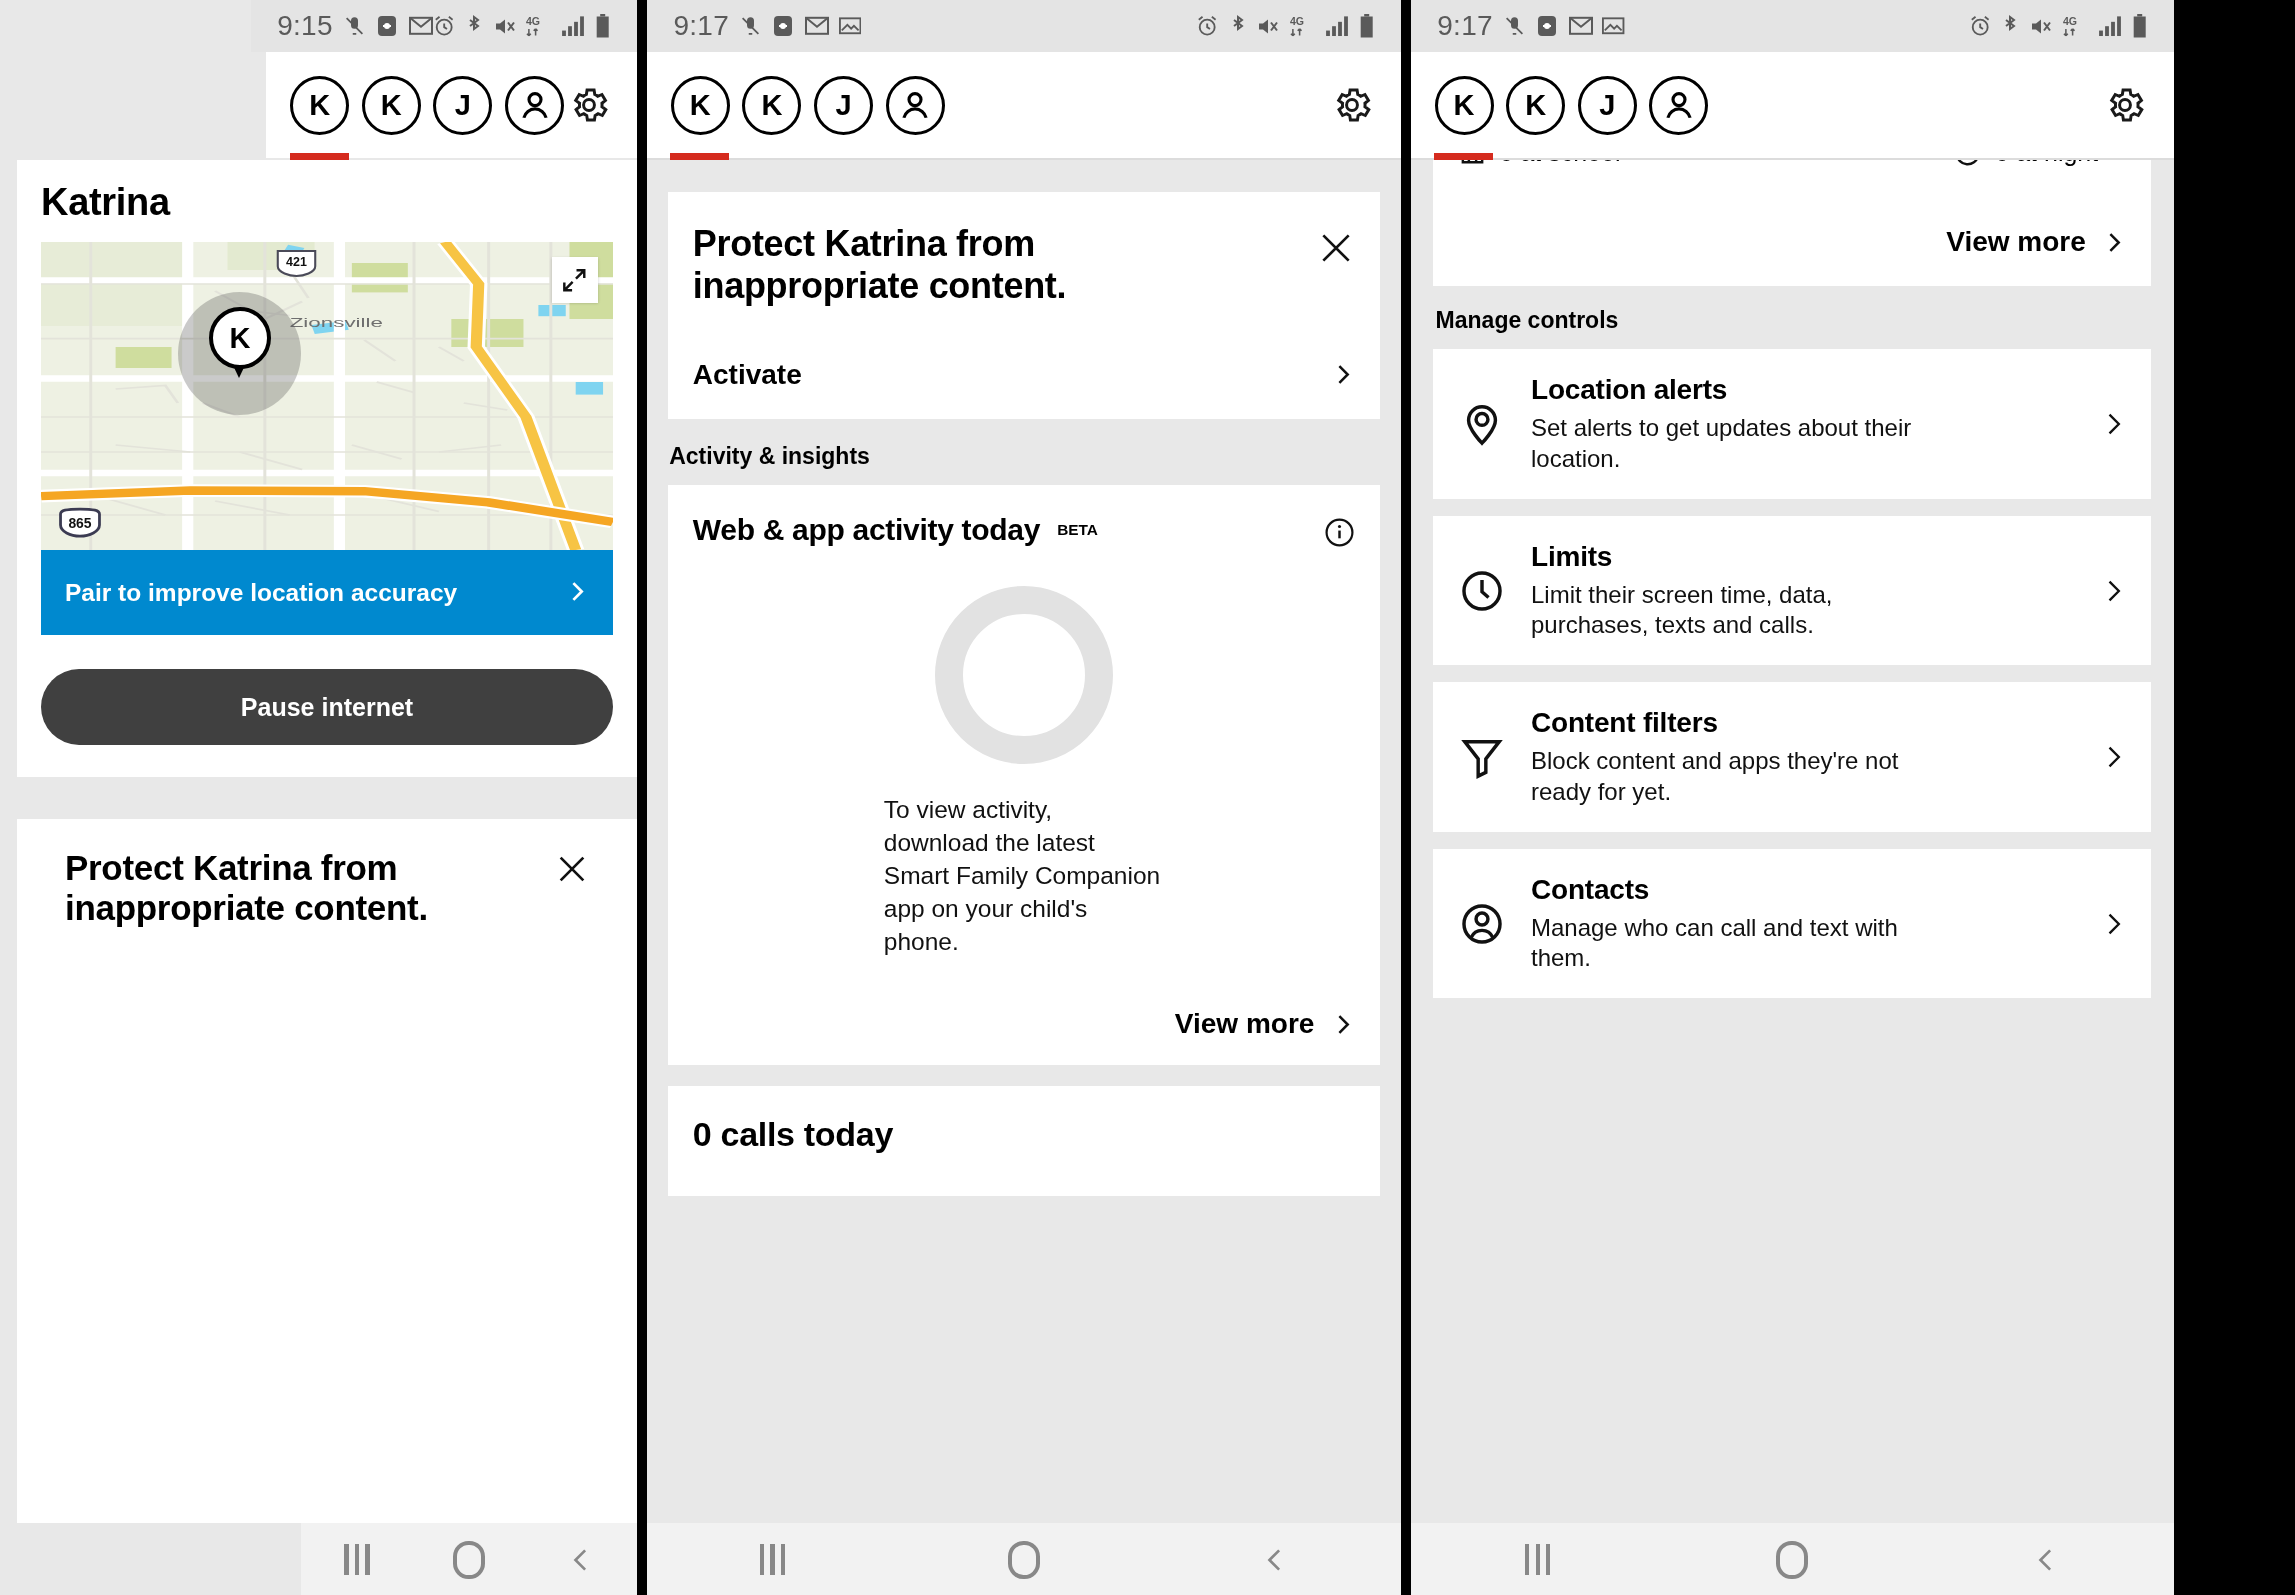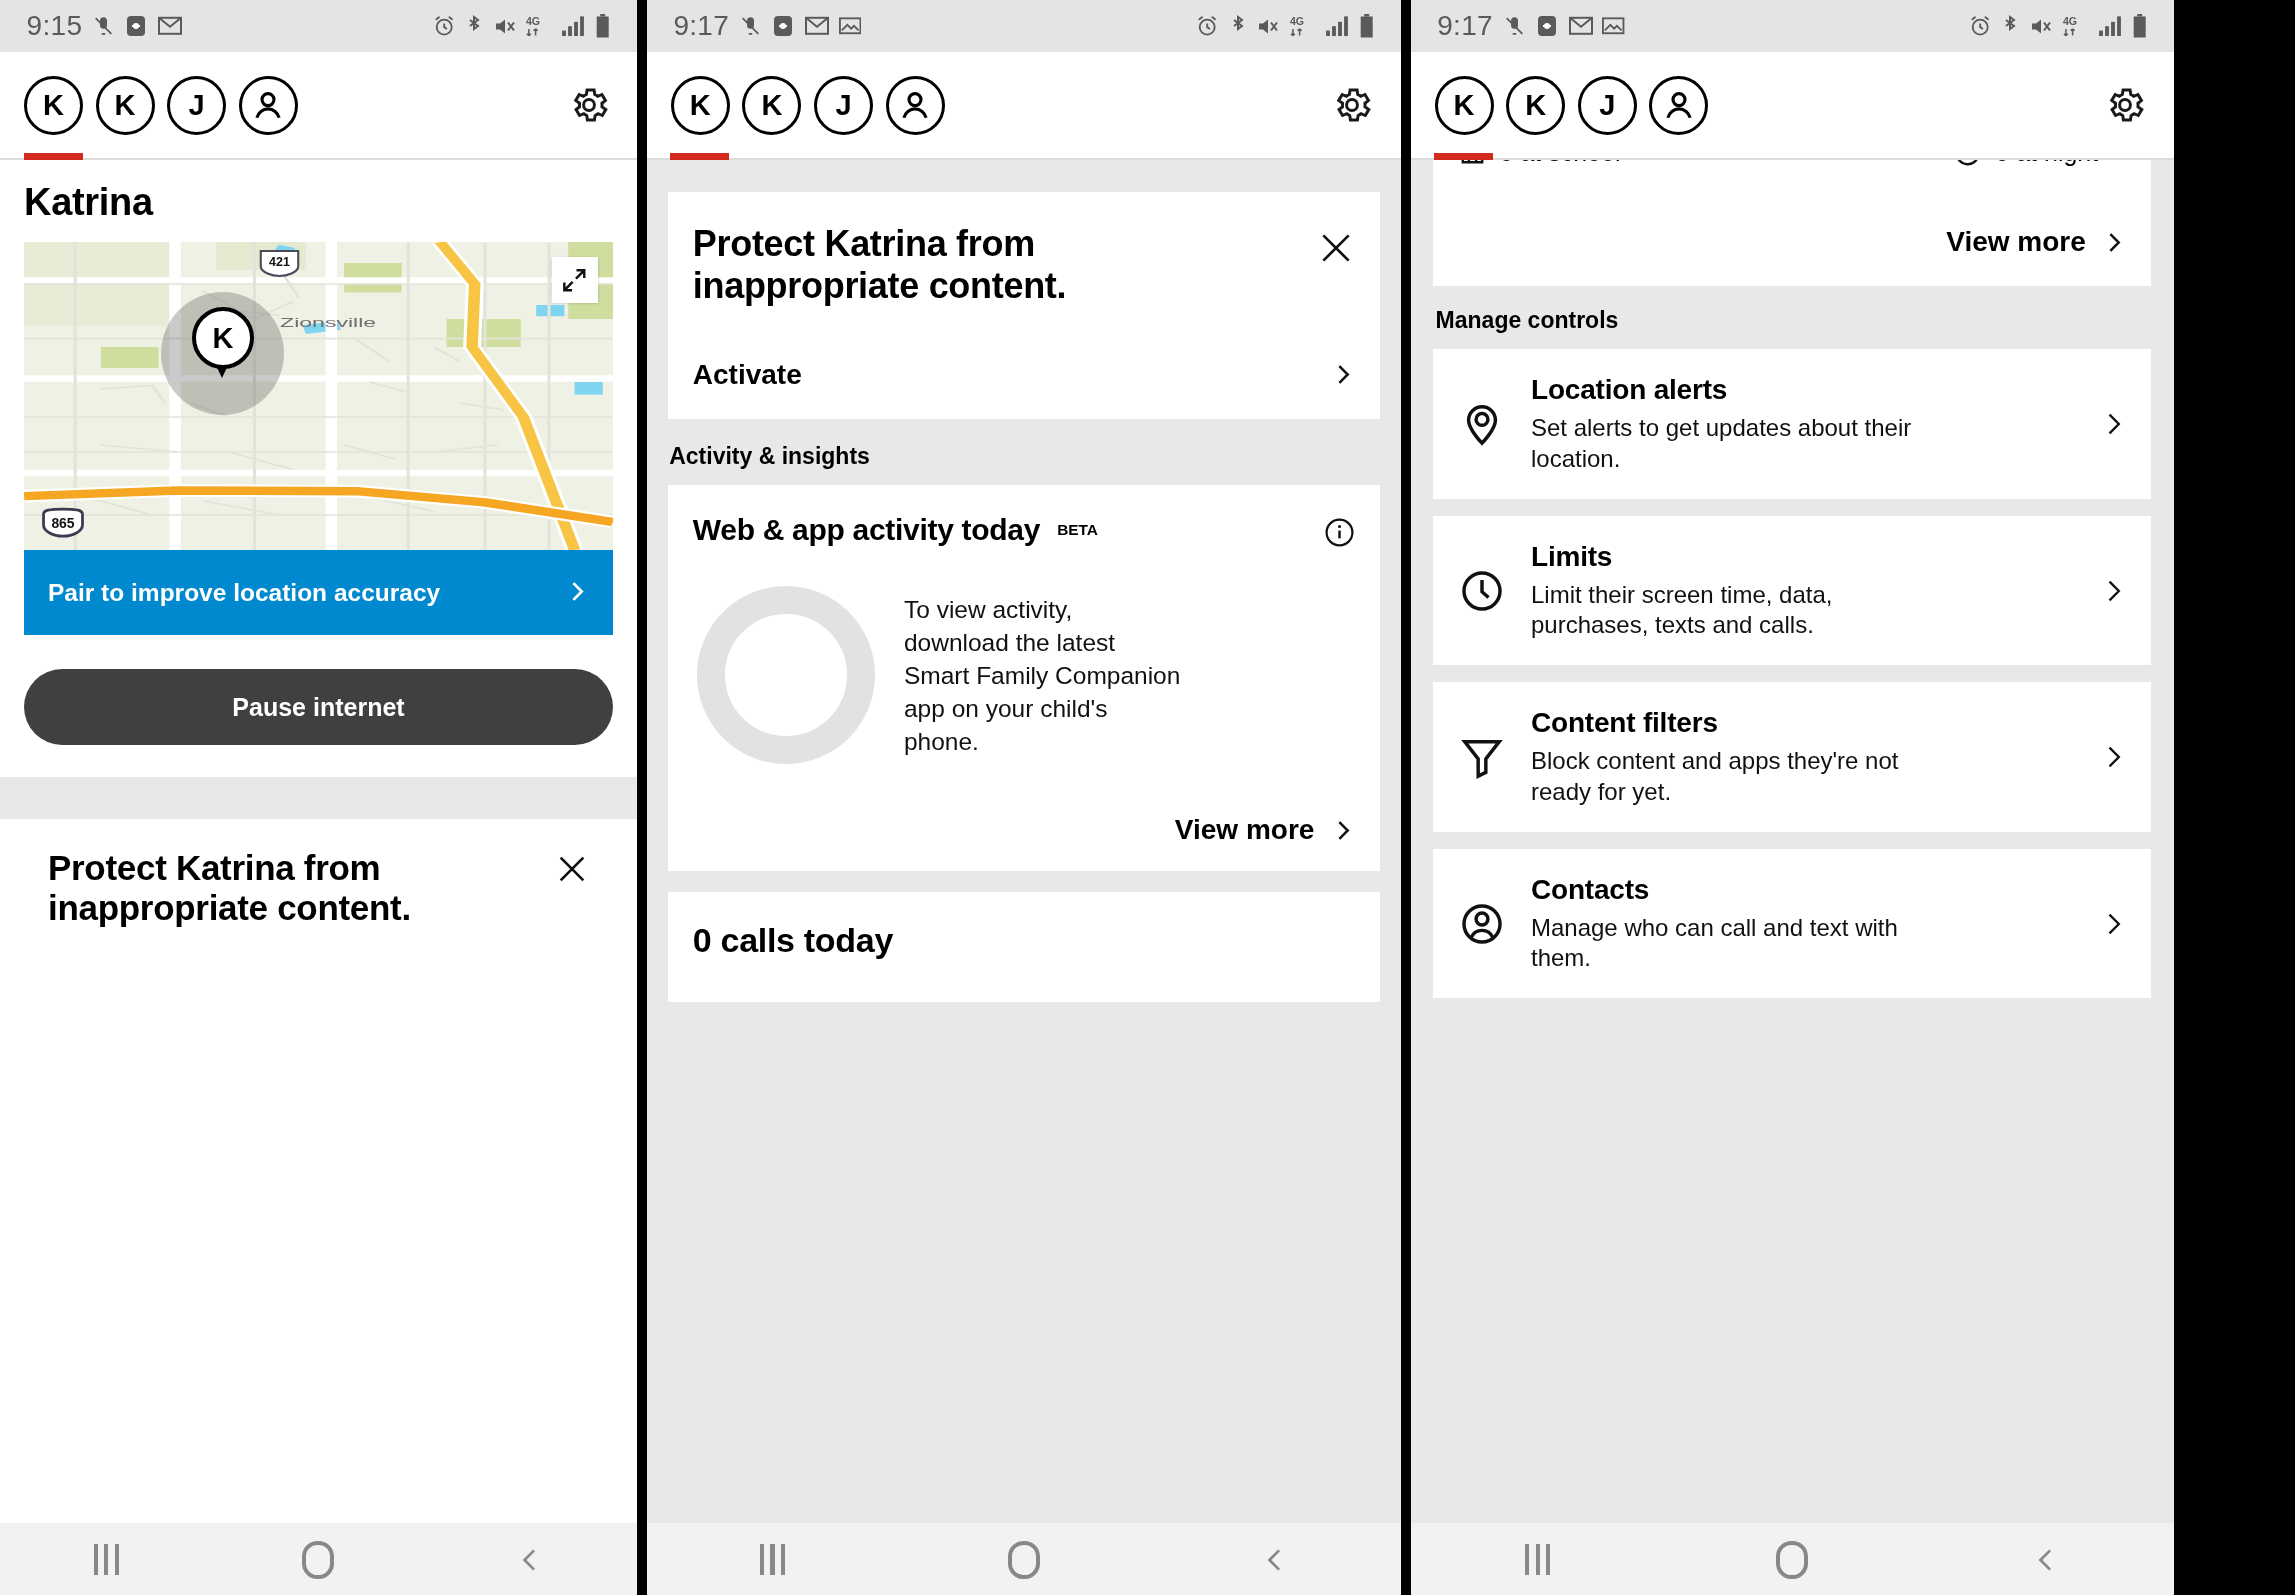--- a/index.html
+++ b/index.html
@@ -15,21 +15,21 @@
     background: #000;
   }
   .phone {
     position: relative;
     height: 1596px;
     background: #e8e8e8;
     overflow: hidden;
     display: flex;
     flex-direction: column;
   }
-  .phone.p1 { width: 637px; }
+  .phone.p1 { width: 637px; align-items: flex-end; }
   .divider { width: 9.8px; background: #000; height: 1596px; flex: 0 0 9.8px; }
   .phone.p2 { width: 754px; }
   .phone.p3 { width: 763px; }
 
   
   .statusbar {
     height: 52px; background: #e4e4e4;
     display: flex; align-items: center;
     padding: 0 26.6px;
     flex: 0 0 52px;
@@ -218,21 +218,21 @@
   .webapp-title {
     font-size: 30px; font-weight: 700; color: #000; letter-spacing: -0.3px; text-align: center;
   }
   .beta {
     font-size: 15.4px; font-weight: 700; vertical-align: super;
     margin-left: 17px;
   }
   .info-i { margin-left: auto; margin-top: 4.2px; }
   .webapp-body {
     display: flex; align-items: center; gap: 29px;
-    margin-top: 36px; padding: 0 4.2px;
+    margin-top: 36px; padding: 0 4.2px; flex-direction: column;
   }
   .donut {
     width: 178px; height: 178px; border-radius: 50%;
     border: 28px solid #e2e2e2; flex: 0 0 178px;
   }
   .webapp-text {
     font-size: 24.5px; color: #111; line-height: 1.35; max-width: 280px;
   }
   .viewmore-row {
     display: flex; align-items: center; justify-content: flex-end;

